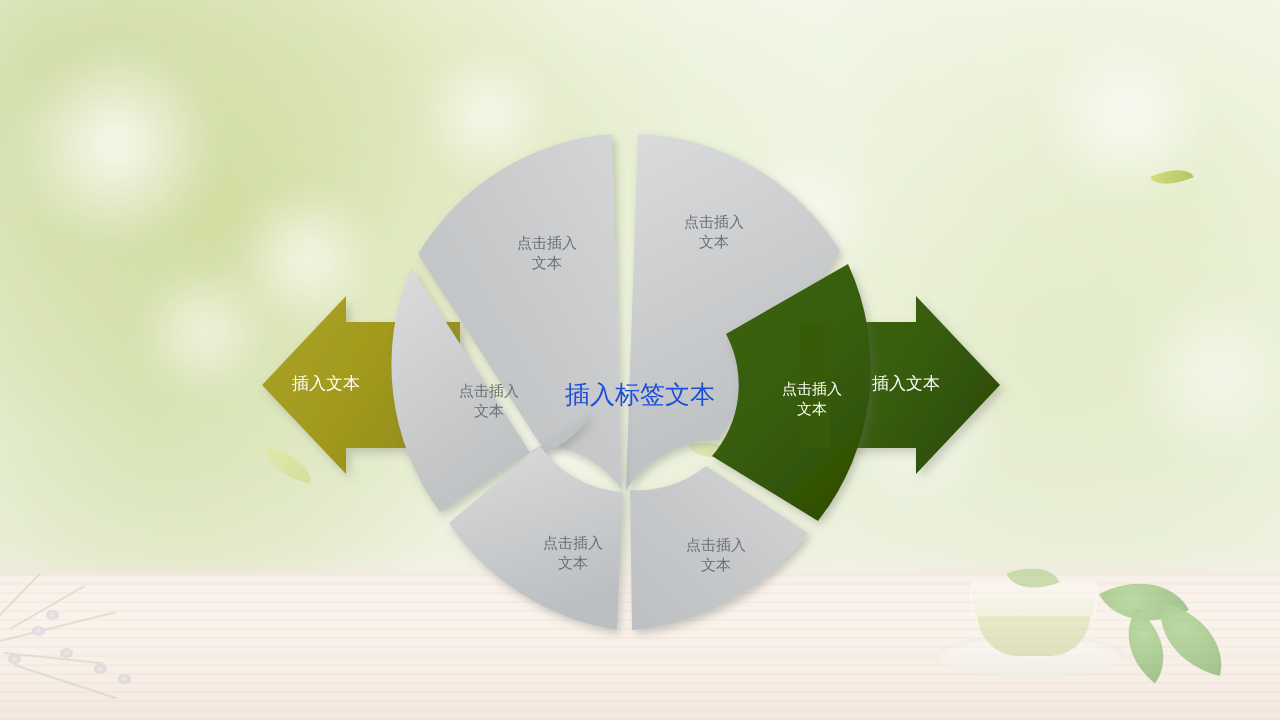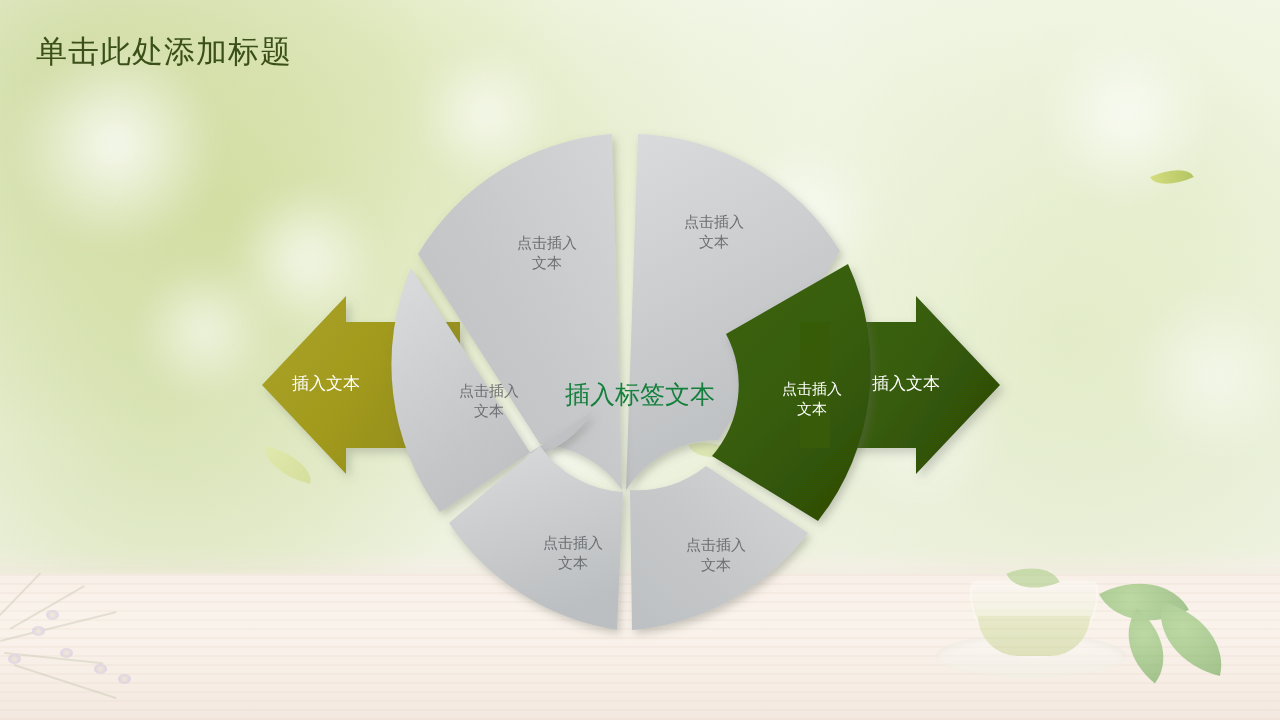--- a/index.html
+++ b/index.html
@@ -130,21 +130,21 @@
     position:absolute; text-align:center; font-size:15px; line-height:20px;
     width:96px; pointer-events:none; white-space:pre-line;
   }
   .seg-label.gray{ color:#6c6f72; }
   .seg-label.green{ color:#ffffff; }
   .arrow-label{
     position:absolute; color:#ffffff; font-size:17px; line-height:22px; white-space:nowrap;text-align:center;
   }
   #center-label{
     position:absolute; left:50%; top:394px; transform:translate(-50%,-50%);
-    font-size:25px; line-height:32px; color:#15803d; white-space:nowrap;
+    font-size:25px; line-height:32px; color:#1d4ed8; white-space:nowrap;
   }
 </style>
 </head>
 <body>
 
 <div id="slide">
 
   <div class="bg-base"></div>
   <div class="bg-bokeh"></div>
   <div class="bg-table-edge"></div>
@@ -173,21 +173,20 @@
     <div class="bloom" style="left:18px;  top:62px;"></div>
     <div class="bloom" style="left:104px; top:72px;"></div>
     <div class="bloom" style="left:56px;  top:18px;"></div>
     <div class="bloom" style="left:128px; top:82px;"></div>
   </div>
 
   <div class="fleaf fleaf-tr"></div>
   <div class="fleaf fleaf-left"></div>
   <div class="fleaf fleaf-mid"></div>
 
-  <div id="title">单击此处添加标题</div>
 
   <div id="diagram">
     <svg width="1280" height="720" viewBox="0 0 1280 720" style="position:absolute;left:0;top:0;">
       <defs>
         <linearGradient id="gGrayA" x1="0" y1="0" x2="0.3" y2="1">
           <stop offset="0%" stop-color="#d9dbdc"></stop>
           <stop offset="55%" stop-color="#c9cbcd"></stop>
           <stop offset="100%" stop-color="#bcbfc1"></stop>
         </linearGradient>
         <linearGradient id="gGrayB" x1="1" y1="0" x2="0" y2="1">

